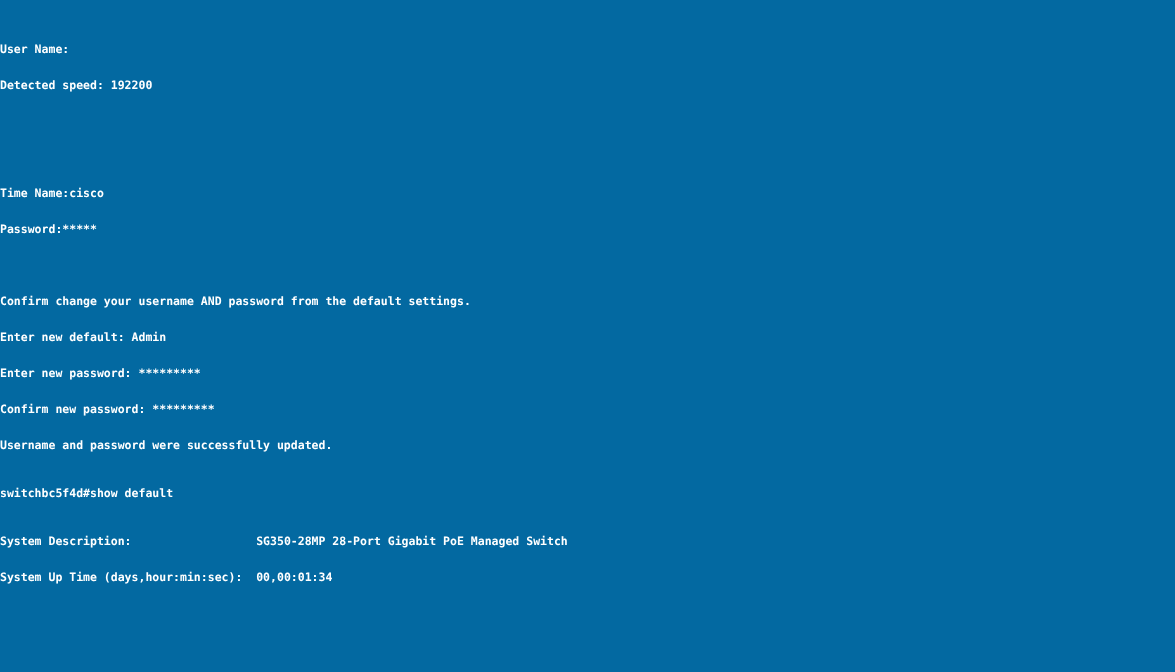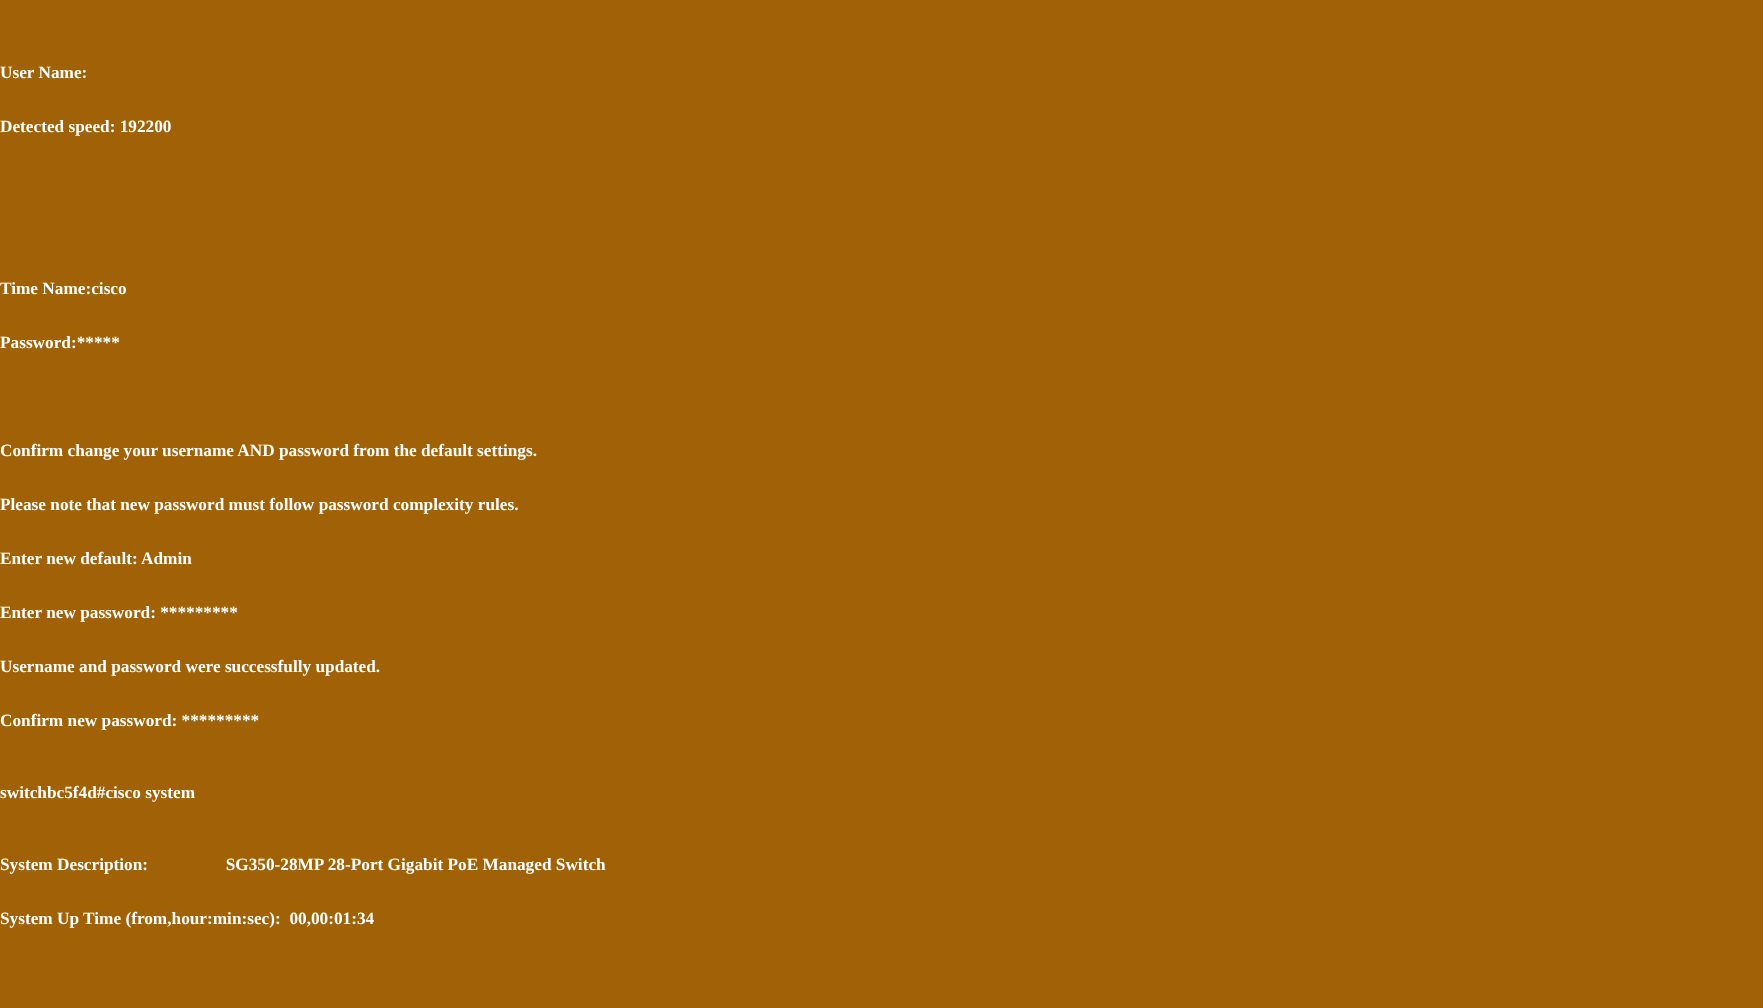--- a/index.html
+++ b/index.html
@@ -11,25 +11,24 @@
   body {
     width: 1175px;
     height: 672px;
     overflow: hidden;
     font-family: "DejaVu Sans Mono", "Liberation Mono", monospace;
   }
   #terminal {
     position: relative;
     width: 1175px;
     height: 672px;
-    background: #a16207;
+    background: #0369a1;
     color: #ffffff;
     padding: 0;
     box-sizing: border-box;
-    font-family: Liberation Serif, serif;
   }
   .screen {
     position: absolute;
     left: 0;
     top: 7px;
     width: 1175px;
     font-size: 11.5px;
     line-height: 12px;
     letter-spacing: 0px;
     white-space: pre;
@@ -51,30 +50,29 @@
   <div class="screen">
 
     <div class="line">User Name:</div>
     <div class="line">Detected speed: 192200</div>
     <div class="line"> </div>
     <div class="line"> </div>
     <div class="line">Time Name:cisco</div>
     <div class="line">Password:*****</div>
     <div class="line"> </div>
     <div class="line">Confirm change your username AND password from the default settings.</div>
-    <div class="line">Please note that new password must follow password complexity rules.</div>
     <div class="line">Enter new default: Admin</div>
     <div class="line">Enter new password: *********</div>
+    <div class="line">Confirm new password: *********</div>
     <div class="line">Username and password were successfully updated.</div>
-    <div class="line">Confirm new password: *********</div>
 
-    <div class="line">switchbc5f4d#cisco system</div>
+    <div class="line">switchbc5f4d#show default</div>
 
     <div class="line"><span>System Description:</span><span>                  </span><span>SG350-28MP 28-Port Gigabit PoE Managed Switch</span></div>
-    <div class="line"><span>System Up Time (from,hour:min:sec):</span><span>  </span><span>00,00:01:34</span></div>
+    <div class="line"><span>System Up Time (days,hour:min:sec):</span><span>  </span><span>00,00:01:34</span></div>
     
     
     
     
     
 
     
     
     
     

